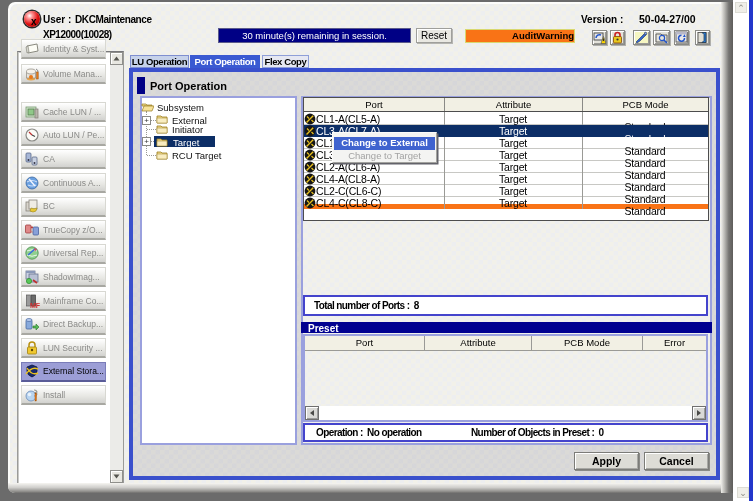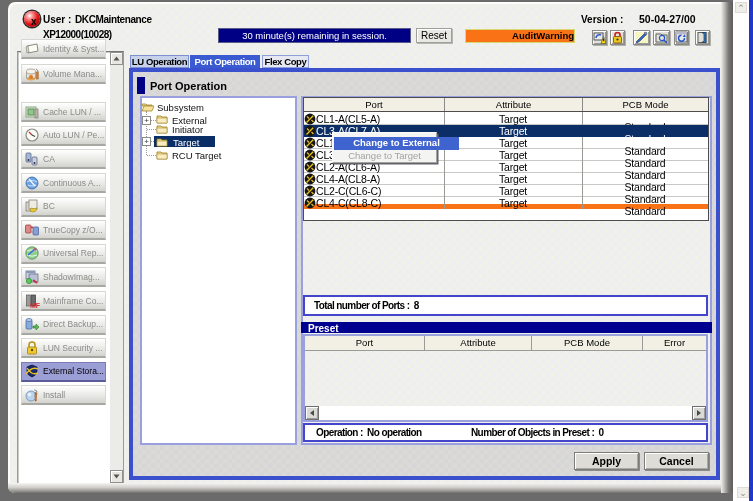--- a/index.html
+++ b/index.html
@@ -460,21 +460,21 @@
     <span class="c2">Target</span>
     <span class="c3">Standard</span>
   </div>
 
 <div class="abs" style="left:444px; top:112px; width:1px; height:12.5px; background:#9a9a96;"></div>
 <div class="abs" style="left:444px; top:136.5px; width:1px; height:72px; background:#9a9a96;"></div>
 <div class="abs" style="left:582px; top:112px; width:1px; height:12.5px; background:#9a9a96;"></div>
 <div class="abs" style="left:582px; top:136.5px; width:1px; height:72px; background:#9a9a96;"></div>
 
 <div class="abs" style="left:332px; top:132px; width:105px; height:31px; background:#f4f4f2; border:1px solid #a2a29e; border-top-color:#fbfbf9; border-left-color:#fbfbf9; box-shadow:1.5px 1.5px 0 #63636a;">
-  <div class="abs" style="left:1px; top:4px; width:125px; height:13px; background:#3f63cf; color:#ffffff; font-size:9.5px; font-weight:bold; text-align:center; line-height:12px;">Change to External</div>
+  <div class="abs" style="left:1px; top:4px; width:101px; height:13px; background:#3f63cf; color:#ffffff; font-size:9.5px; font-weight:bold; text-align:center; line-height:12px;">Change to External</div>
   <div class="abs" style="left:1px; top:17px; width:101px; height:13px; color:#a3a3a3; font-size:9.5px; text-align:center; line-height:12px;">Change to Target</div>
 </div>
 
 <div class="abs" style="left:303px; top:295px; width:405px; height:21px; background:#ffffff; border:2px solid #4444cc;"></div>
 <div class="abs bold" style="left:314px; top:300px; font-size:10px; letter-spacing:-0.6px;">Total number of Ports :&nbsp; 8</div>
 
 <div class="abs" style="left:301px; top:322px; width:411px; height:11px; background:#000090;"></div>
 <div class="abs bold" style="left:308px; top:323px; font-size:10px; color:#ffffff;">Preset</div>
 
 <div class="abs" style="left:303px; top:334px; width:405px; height:88px; border:2px solid #9aa0de; background:transparent;"></div>

